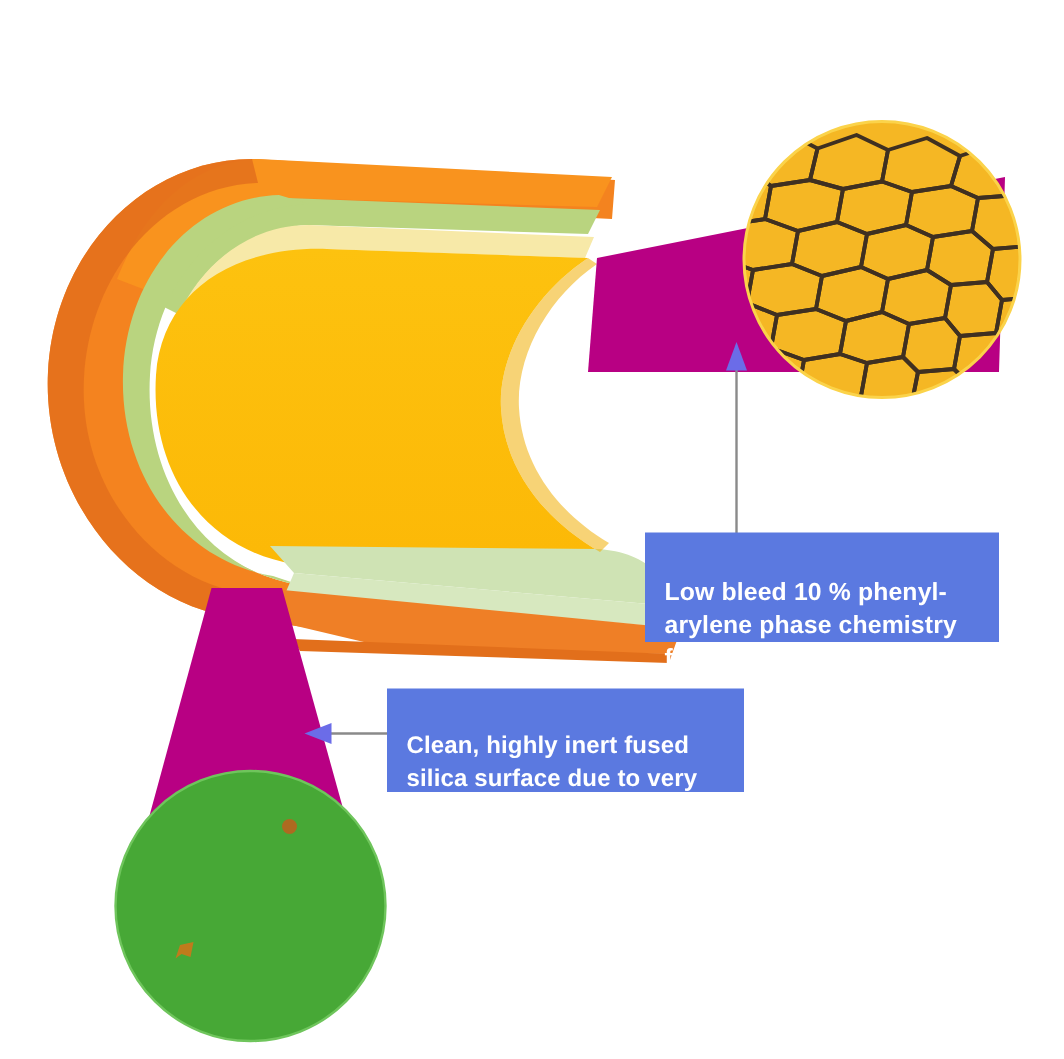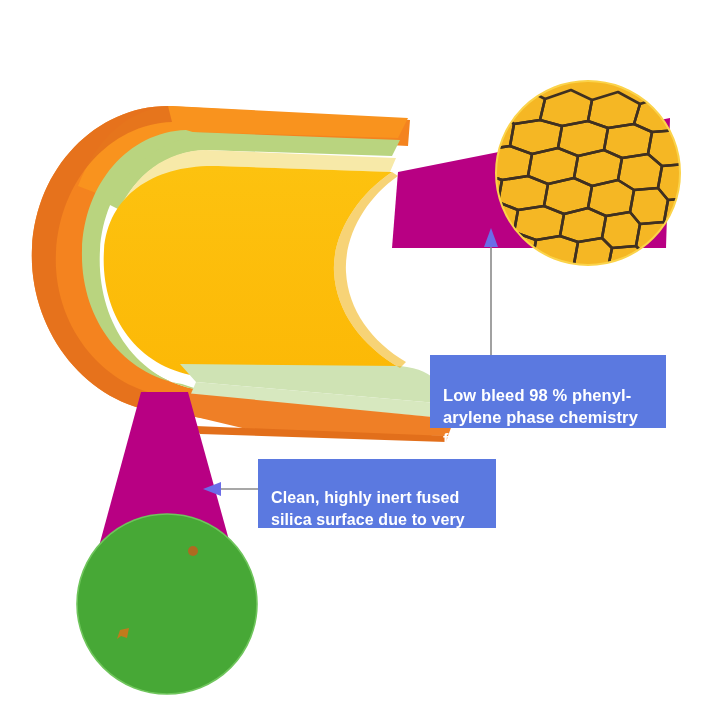--- a/index.html
+++ b/index.html
@@ -201,21 +201,21 @@
     <g>
       <line x1="491" y1="356" x2="491" y2="243" stroke="#8a8a8a" stroke-width="1.6"></line>
       <path fill="#6b6ce8" d="M 491 228 L 498 247 L 484 247 Z"></path>
 
       <line x1="258" y1="489" x2="218" y2="489" stroke="#8a8a8a" stroke-width="1.6"></line>
       <path fill="#6b6ce8" d="M 203 489 L 221 482 L 221 496 Z"></path>
     </g>
   </svg>
 
   <div class="callout" id="callout-phase">
-    <span>Low bleed 98 % phenyl-
+    <span>Low bleed 10 % phenyl-
 arylene phase chemistry
 for versatile applications</span>
   </div>
 
   <div class="callout" id="callout-silica">
     <span>Clean, highly inert fused
 silica surface due to very
 few active sites</span>
   </div>
 

